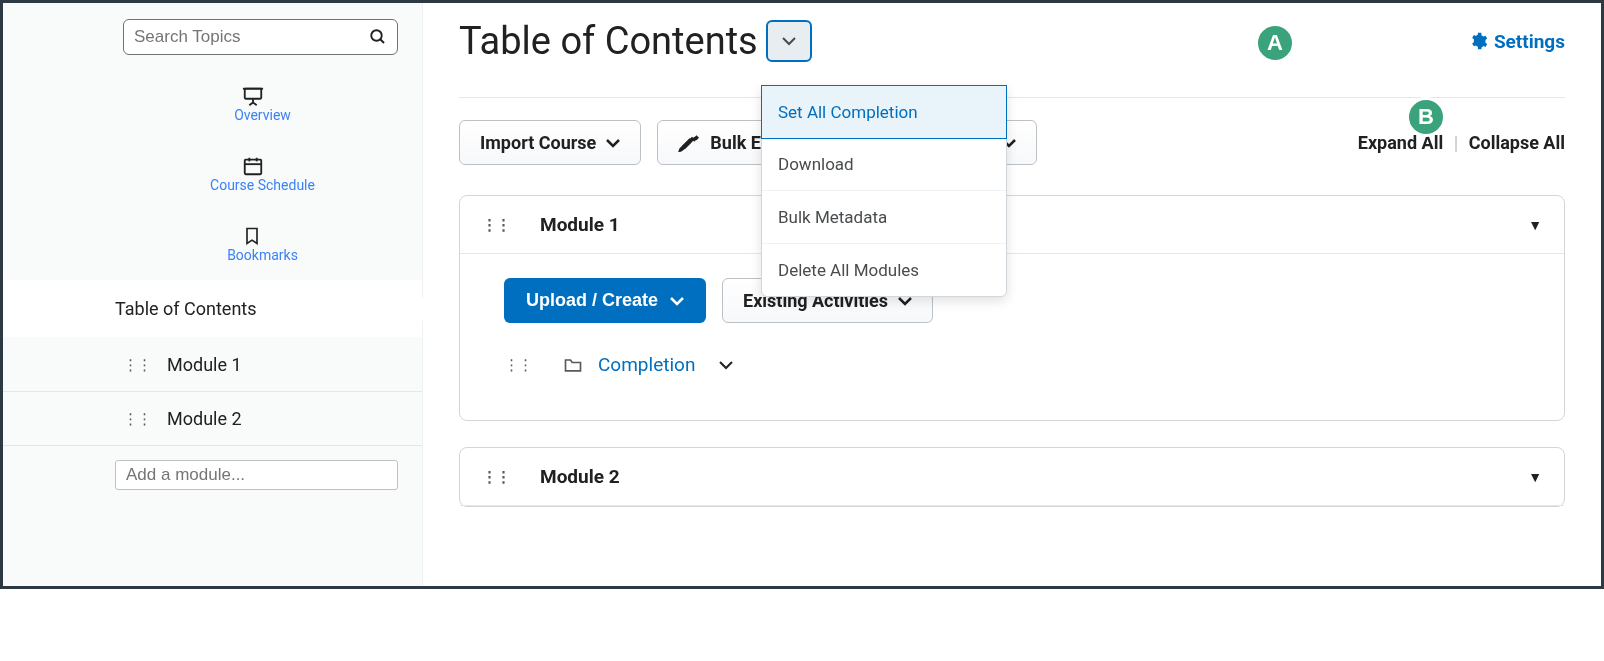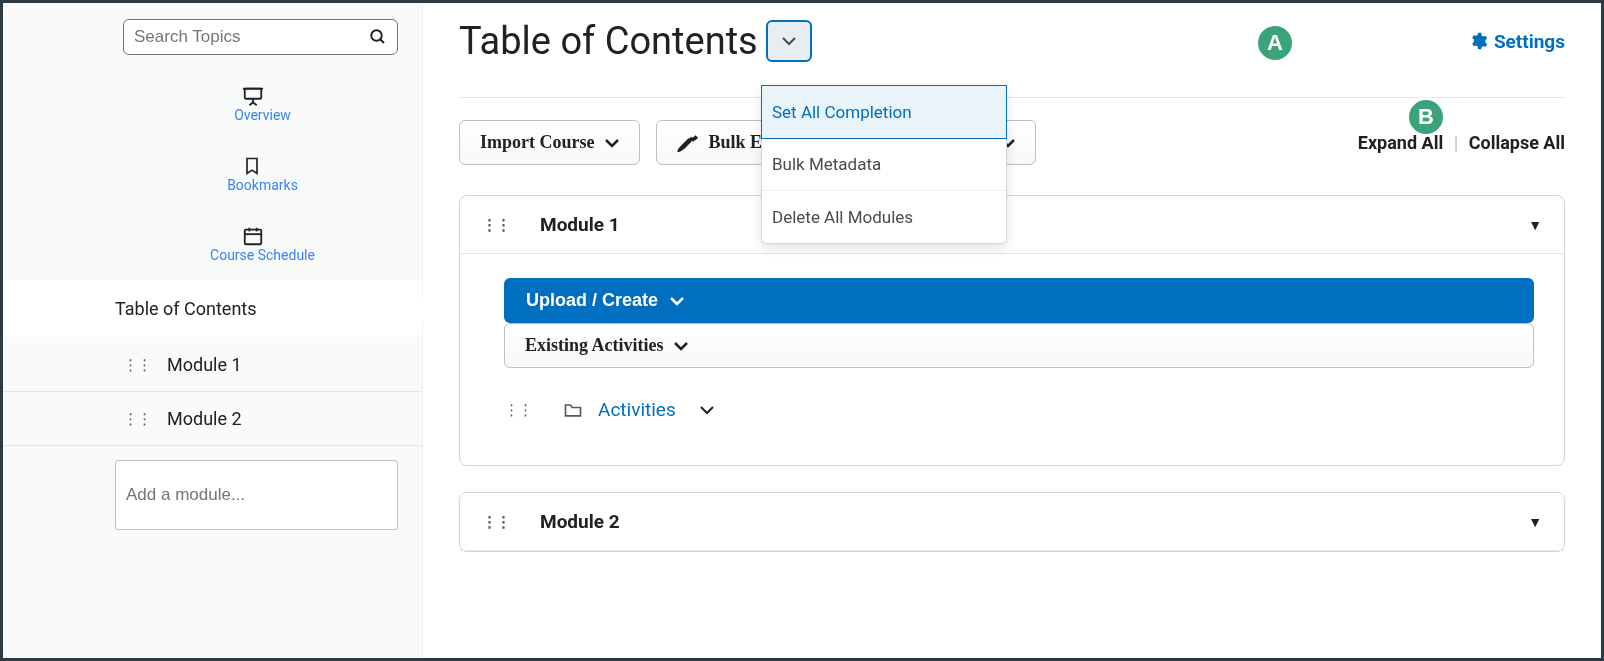--- a/index.html
+++ b/index.html
@@ -4,21 +4,21 @@
   <style>
     * { box-sizing: border-box; margin: 0; padding: 0; }
     body {
       font-family: -apple-system, BlinkMacSystemFont, "Segoe UI", Roboto, Arial, sans-serif;
       background: #fff;
       color: #202122;
     }
     .frame {
       border: 3px solid #2d3a44;
       width: 1604px;
-      height: 661px;
+      height: 589px;
       position: relative;
       overflow: hidden;
       background: #fff;
     }
     .content-wrap {
       display: flex;
       width: 100%;
       height: 100%;
     }
     
@@ -100,21 +100,21 @@
       color: #565a5c;
       margin-right: 16px;
       font-size: 15px;
       letter-spacing: -1px;
     }
     .add-module {
       margin: 14px 24px 0 112px;
     }
     .add-module input {
       width: 100%;
-      padding: 24px 10px;
+      padding: 4px 10px;
       border: 1px solid #bcc1c6;
       border-radius: 3px;
       font-size: 17px;
       color: #6a727a;
     }
     
     .main {
       flex: 1;
       padding: 16px 36px 0 36px;
       background: #fff;
@@ -177,21 +177,20 @@
       padding: 11px 20px;
       background: #f9fafb;
       font-size: 18px;
       font-weight: 700;
       color: #202122;
       display: flex;
       align-items: center;
       gap: 10px;
       cursor: pointer;
       background: linear-gradient(#ffffff,#f7f8fa);
-      font-family: Liberation Serif, serif;
     }
     .btn-drop .chev { font-size: 14px; }
     .btn-drop.wide { min-width: 380px; }
     .toolbar-right {
       font-size: 18px;
       color: #202122;
       font-weight: bold;
     }
     .toolbar-right .sep { color: #c4c9cd; margin: 0 6px; }
     .toolbar-right span { cursor: pointer; }
@@ -213,21 +212,21 @@
       align-items: center;
       gap: 14px;
       font-size: 19px;
       font-weight: 700;
       color: #202122;
     }
     .caret-down { font-size: 14px; color: #202122; cursor: pointer; }
     .module-body {
       padding: 24px 30px 44px 44px;
     }
-    .module-actions { display: flex; margin-bottom: 30px; flex-direction: column; }
+    .module-actions { display: flex; gap: 16px; margin-bottom: 30px; }
     .btn-primary {
       background: #006fbf;
       color: #fff;
       border: none;
       border-radius: 6px;
       padding: 12px 22px;
       font-size: 18px;
       font-weight: 700;
       display: flex;
       align-items: center;
@@ -250,21 +249,21 @@
       top: 82px;
       left: 338px;
       width: 246px;
       background: #fff;
       border: 1px solid #d1d6da;
       border-radius: 0 0 6px 6px;
       box-shadow: 0 4px 12px rgba(0,0,0,0.12);
       z-index: 100;
     }
     .menu-item {
-      padding: 16px 10px;
+      padding: 16px 16px;
       font-size: 17px;
       color: #494c4e;
       cursor: pointer;
       border-bottom: 1px solid #eef1f3;
       position: relative;
     }
     .menu-item:last-child { border-bottom: none; }
     .menu-item.highlight {
       background: #e9f3fa;
       color: #006fbf;
@@ -316,36 +315,36 @@
               <line x1="1" y1="4" x2="23" y2="4"></line>
               <line x1="12" y1="15" x2="12" y2="19"></line>
               <line x1="8" y1="22" x2="12" y2="19"></line>
               <line x1="16" y1="22" x2="12" y2="19"></line>
             </svg>
         </span>
         <span>Overview</span>
       </div>
       <div class="nav-item">
         <span class="icon">
-          <svg width="20" height="22" viewBox="0 0 24 24" fill="none" stroke="#202122" stroke-width="2">
-              <path d="M6 3h12v18l-6-4-6 4V3z"></path>
-            </svg>
-        </span>
-        <span>Bookmarks</span>
-      </div>
-      <div class="nav-item">
-        <span class="icon">
           <svg width="22" height="22" viewBox="0 0 24 24" fill="none" stroke="#202122" stroke-width="2">
               <rect x="3" y="5" width="18" height="16" rx="1"></rect>
               <line x1="3" y1="10" x2="21" y2="10"></line>
               <line x1="8" y1="3" x2="8" y2="7"></line>
               <line x1="16" y1="3" x2="16" y2="7"></line>
             </svg>
         </span>
         <span>Course Schedule</span>
+      </div>
+      <div class="nav-item">
+        <span class="icon">
+          <svg width="20" height="22" viewBox="0 0 24 24" fill="none" stroke="#202122" stroke-width="2">
+              <path d="M6 3h12v18l-6-4-6 4V3z"></path>
+            </svg>
+        </span>
+        <span>Bookmarks</span>
       </div>
 
       <div class="toc-item">Table of Contents</div>
 
       <div class="module-list-item">
         <span class="drag-dots">⋮⋮</span>
         <span>Module 1</span>
       </div>
       <div class="module-list-item">
         <span class="drag-dots">⋮⋮</span>
@@ -442,21 +441,21 @@
               </span>
             </div>
           </div>
           <div class="topic-row">
             <span class="drag-dots">⋮⋮</span>
             <span class="folder">
               <svg width="22" height="20" viewBox="0 0 24 24" fill="none" stroke="#565a5c" stroke-width="2">
                   <path d="M3 6h6l2 3h10v10H3V6z"></path>
                 </svg>
             </span>
-            <span class="link">Activities</span>
+            <span class="link">Completion</span>
             <span class="chev">
               <svg width="14" height="10" viewBox="0 0 14 10">
                   <path d="M1 2l6 6 6-6" fill="none" stroke="#202122" stroke-width="2"></path>
                 </svg>
             </span>
           </div>
         </div>
       </div>
 
       <div class="module-card">
@@ -464,20 +463,21 @@
           <div class="module-header-left">
             <span class="drag-dots">⋮⋮</span>
             <span>Module 2</span>
           </div>
           <span class="caret-down">▼</span>
         </div>
       </div>
 
       <div class="menu">
         <div class="menu-item highlight">Set All Completion</div>
+        <div class="menu-item">Download</div>
         <div class="menu-item">Bulk Metadata</div>
         <div class="menu-item">Delete All Modules</div>
       </div>
 
       <div class="badge badge-a">A</div>
       <div class="badge badge-b">B</div>
     </div>
   </div>
 </div>
 

